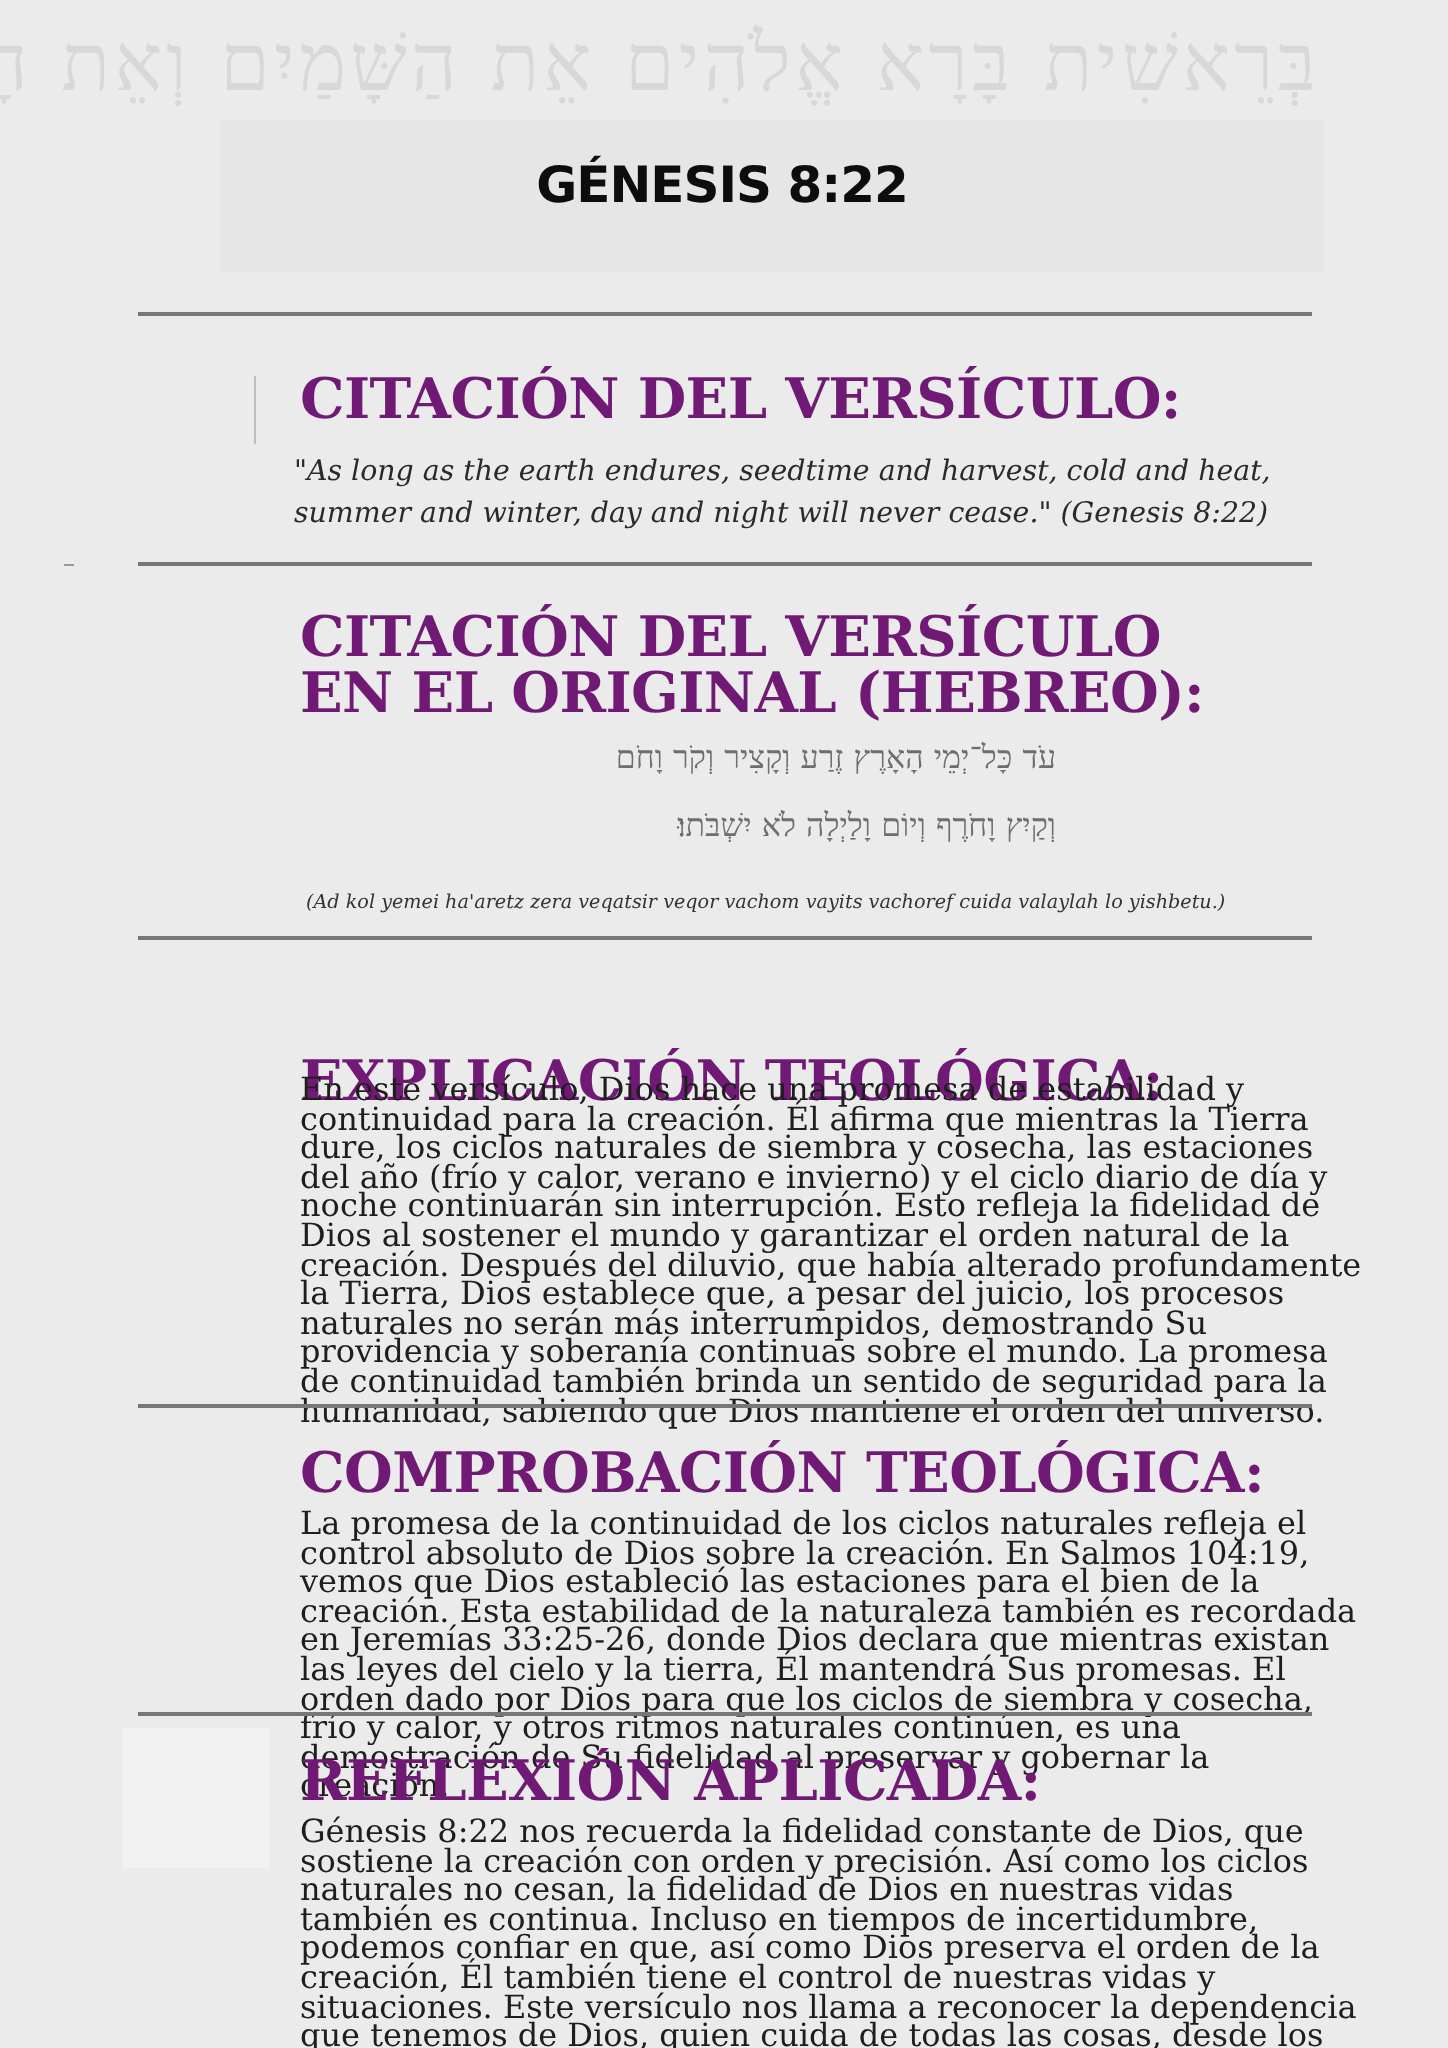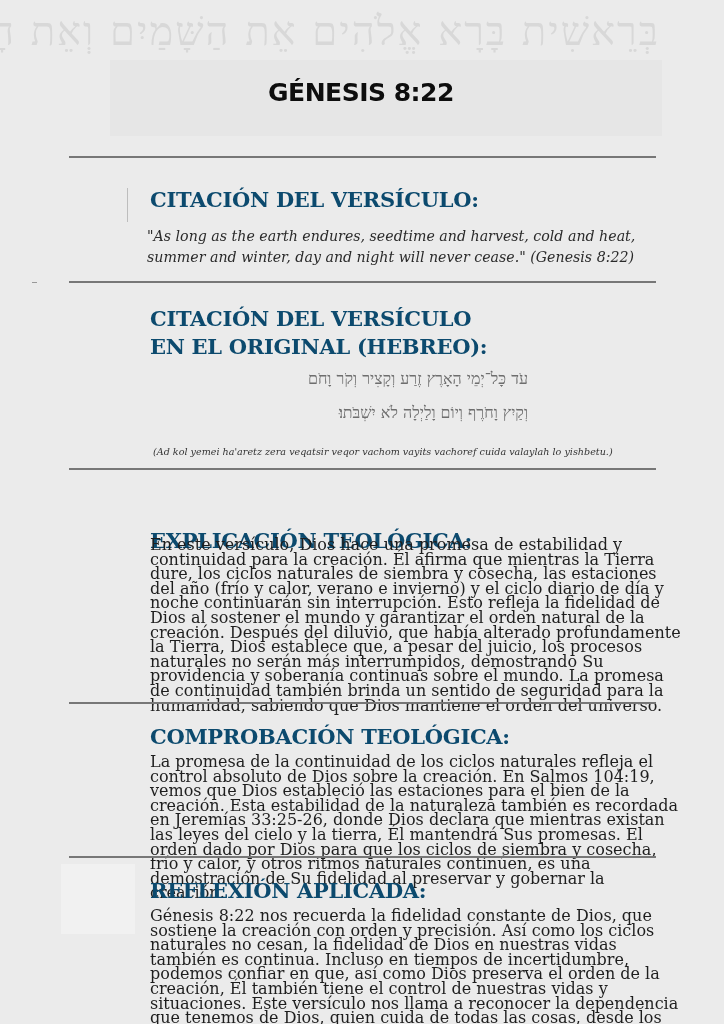--- a/index.html
+++ b/index.html
@@ -53,22 +53,22 @@
       left: 69px;
       width: 587px;
       height: 2px;
       background: #777777;
     }
     .section-heading {
       position: absolute;
       left: 150px;
       font-family: "DejaVu Serif", serif;
       font-weight: bold;
-      font-size: 21px;
-      color: #0c4a6e;
+      font-size: 28px;
+      color: #701a75;
       line-height: 28px;
       letter-spacing: -0.3px;
     }
     .quote {
       position: absolute;
       left: 147px;
       top: 226px;
       width: 530px;
       font-family: "DejaVu Serif", serif;
       font-style: italic;

